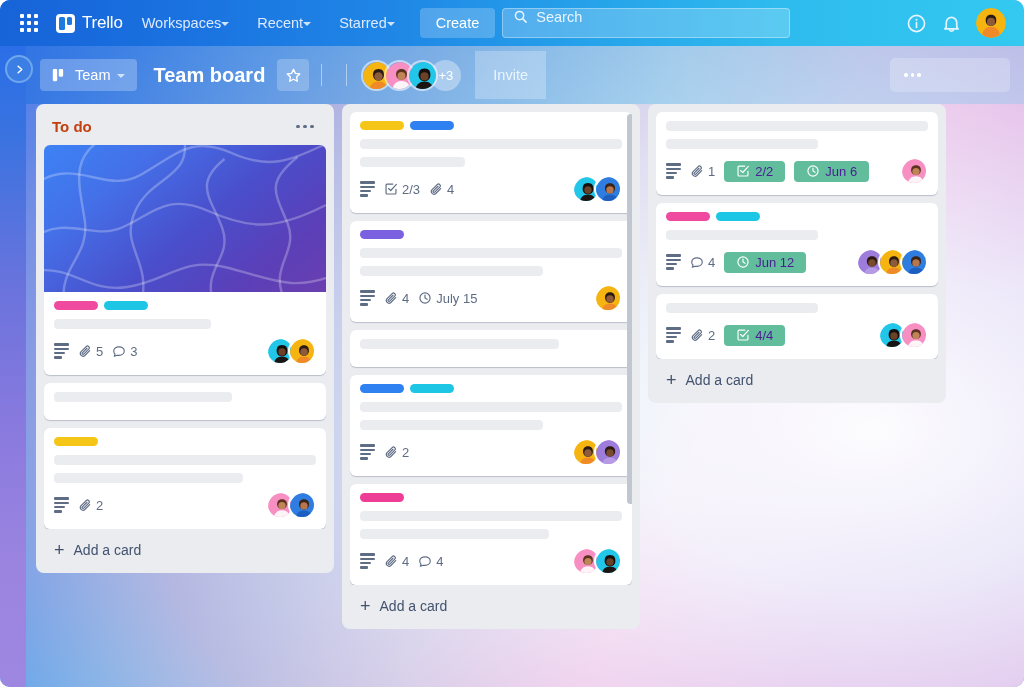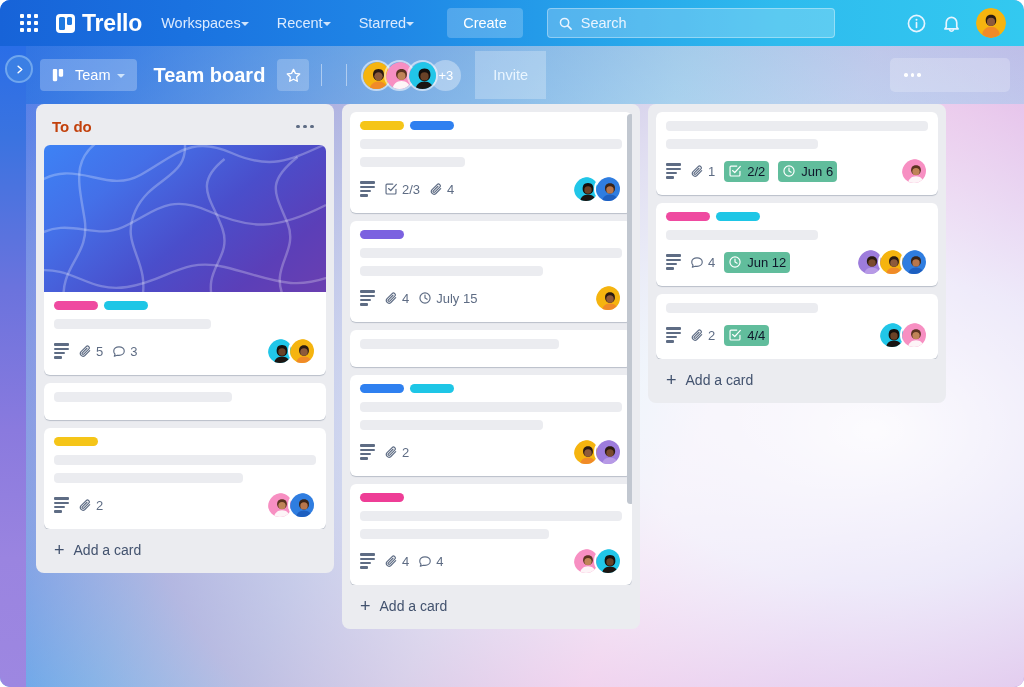--- a/index.html
+++ b/index.html
@@ -39,31 +39,31 @@
   .grid-icon { width: 26px; height: 26px; display: grid;
     grid-template-columns: repeat(3,1fr); grid-template-rows: repeat(3,1fr);
     gap: 2.6px; padding: 4px; margin-left: 4px; border-radius: 4px; cursor: pointer; }
   .grid-icon i { background: #fff; border-radius: 1px; display: block; }
   .brand { display: flex; align-items: center; gap: 7px; margin-left: 14px; cursor: pointer; }
   .brand-mark { width: 19px; height: 19px; background: #fff; border-radius: 4px;
     display: flex; gap: 2px; padding: 3px 3px; align-items: flex-start; }
   .brand-mark b { display:block; width: 5.5px; background: #1f7ae0; border-radius: 1.5px; }
   .brand-mark b:first-child { height: 100%; }
   .brand-mark b:last-child { height: 62%; }
-  .brand-name { color: #fff; font-size: 23px; font-weight: 700; letter-spacing: -0.2px; }
+  .brand-name { color: #fff; font-size: 17px; font-weight: 400; letter-spacing: -0.2px; }
   .navitem { color: #dbeafe; font-size: 14.5px; display: flex; align-items: center; 
     padding: 6px 9px; border-radius: 4px; margin-left: 10px; cursor: pointer; }
   .caret { width: 0; height: 0; border-left: 4px solid transparent; border-right: 4px solid transparent;
     border-top: 4.5px solid #cfe4fb; margin-top: 2px; }
-  .create-btn { margin-left: 24px; background: rgba(255,255,255,0.22); color: #fff;
+  .create-btn { margin-left: 16px; background: rgba(255,255,255,0.22); color: #fff;
     font-size: 14.5px; padding: 7px 16px; border-radius: 4px; cursor: pointer; }
   .search {
-    margin-left: 24px; width: 288px; height: 30px; border-radius: 4px;
+    margin-left: 7px; width: 288px; height: 30px; border-radius: 4px;
     background: rgba(255,255,255,0.22); border: 1px solid rgba(255,255,255,0.35);
-    display: flex; align-items: center; gap: 8px; padding: 0 10px; cursor: text;
+    display: flex; align-items: flex-start; gap: 8px; padding: 0 10px; cursor: text;
   }
   .search .ph { color: #eaf4ff; font-size: 14.5px; }
   .nav-right { margin-left: auto; display: flex; align-items: center; gap: 14px; padding-right: 6px; }
   .circ-icon { width: 21px; height: 21px; cursor: pointer; }
   .avatar { border-radius: 50%; overflow: hidden; flex: none; position: relative; }
 
   
   .boardbar {
     position: absolute; left: 26px; top: 46px; right: 0; height: 58px;
     display: flex; align-items: center; padding: 0 14px; gap: 0; z-index: 5;
@@ -111,21 +111,21 @@
   .cover { height: 147px;
     background: linear-gradient(140deg, #3d82f5 0%, #4470e8 25%, #4a4ecb 55%, #5b3fb8 80%, #6a3fb0 100%);
     position: relative; overflow: hidden; }
   .cover svg { position: absolute; inset: 0; width: 100%; height: 100%; }
   .card-inner { padding: 9px 10px 0 10px; }
   .labels { display: flex; gap: 6px; margin-bottom: 9px; }
   .label { height: 9px; border-radius: 5px; display: block; }
   .skel { height: 10px; border-radius: 4px; background: #ebecf0; margin-bottom: 8px; }
   .card-foot { display: flex; align-items: center; gap: 9px; margin-top: 4px; }
   .badge { display: flex; align-items: center; gap: 4px; color: #5e6c84; font-size: 13px; }
-  .badge.green { background: #61bd9c; color: #0f172a; border-radius: 4px; padding: 3px 4px; gap: 5px; }
+  .badge.green { background: #61bd9c; color: #4c1d95; border-radius: 4px; padding: 3px 12px; gap: 5px; }
   .foot-avatars { margin-left: auto; display: flex; }
   .foot-avatars .avatar { width: 28px; height: 28px; margin-left: -6px; border: 2px solid #fff; }
   .foot-avatars .avatar:first-child { margin-left: 0; }
   .addcard { display: flex; align-items: center; gap: 9px; color: #42526e; font-size: 14px;
     padding: 12px 10px 6px 10px; cursor: pointer; }
   .plus { font-size: 18px; line-height: 1; color: #42526e; }
   .scrollbar { position: absolute; right: -2px; top: 2px; width: 7px; border-radius: 4px;
     background: #c1c7d0; cursor: pointer; }
   .descline { display: flex; flex-direction: column; gap: 2.2px; width: 15px; }
   .descline i { height: 2.2px; border-radius: 1px; background: #5e6c84; display: block; }

